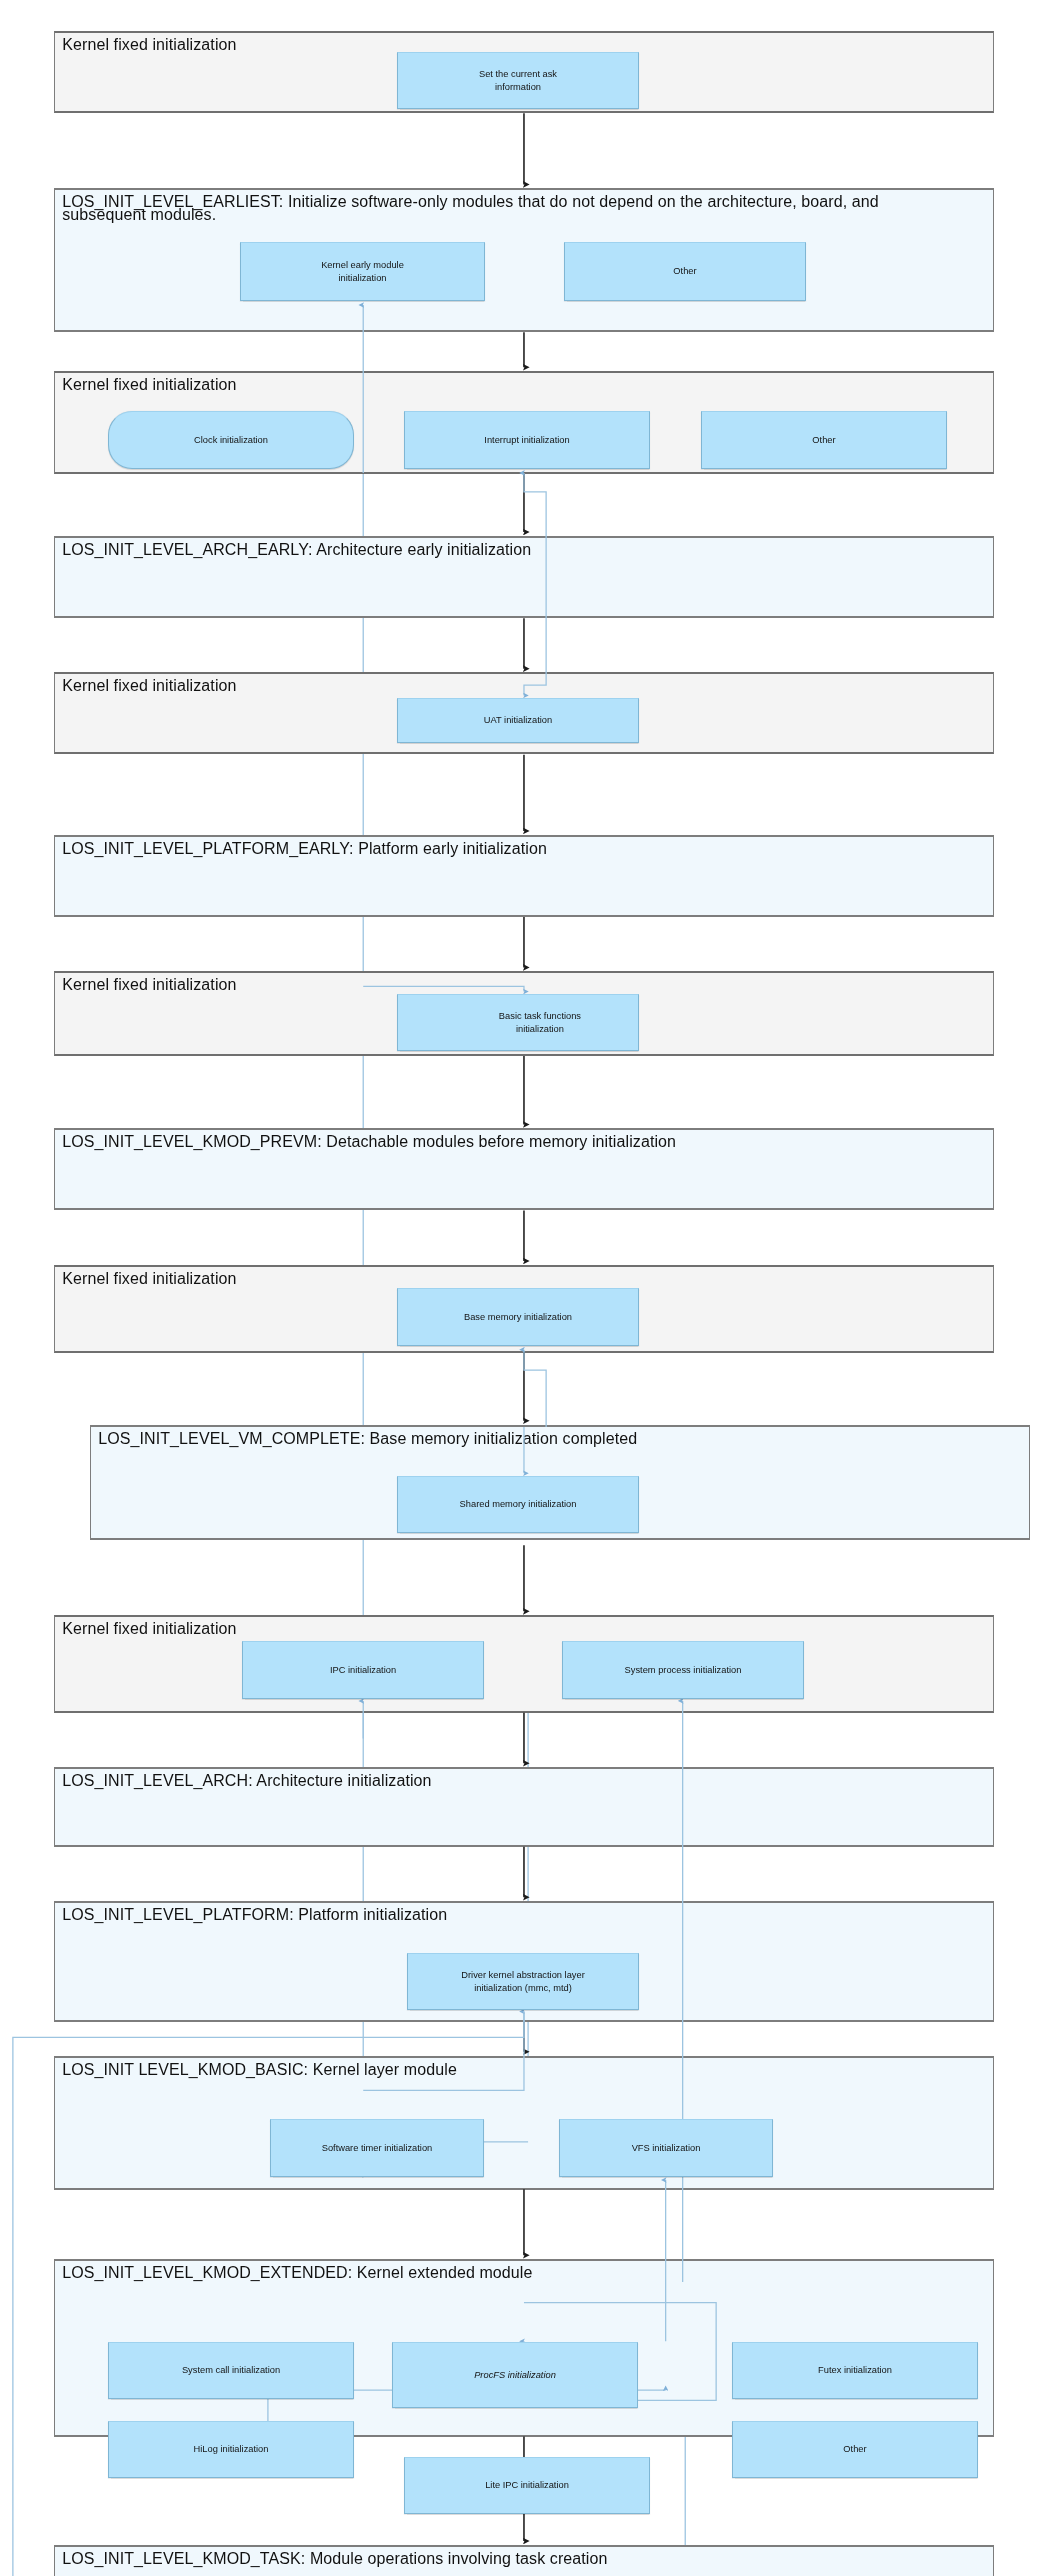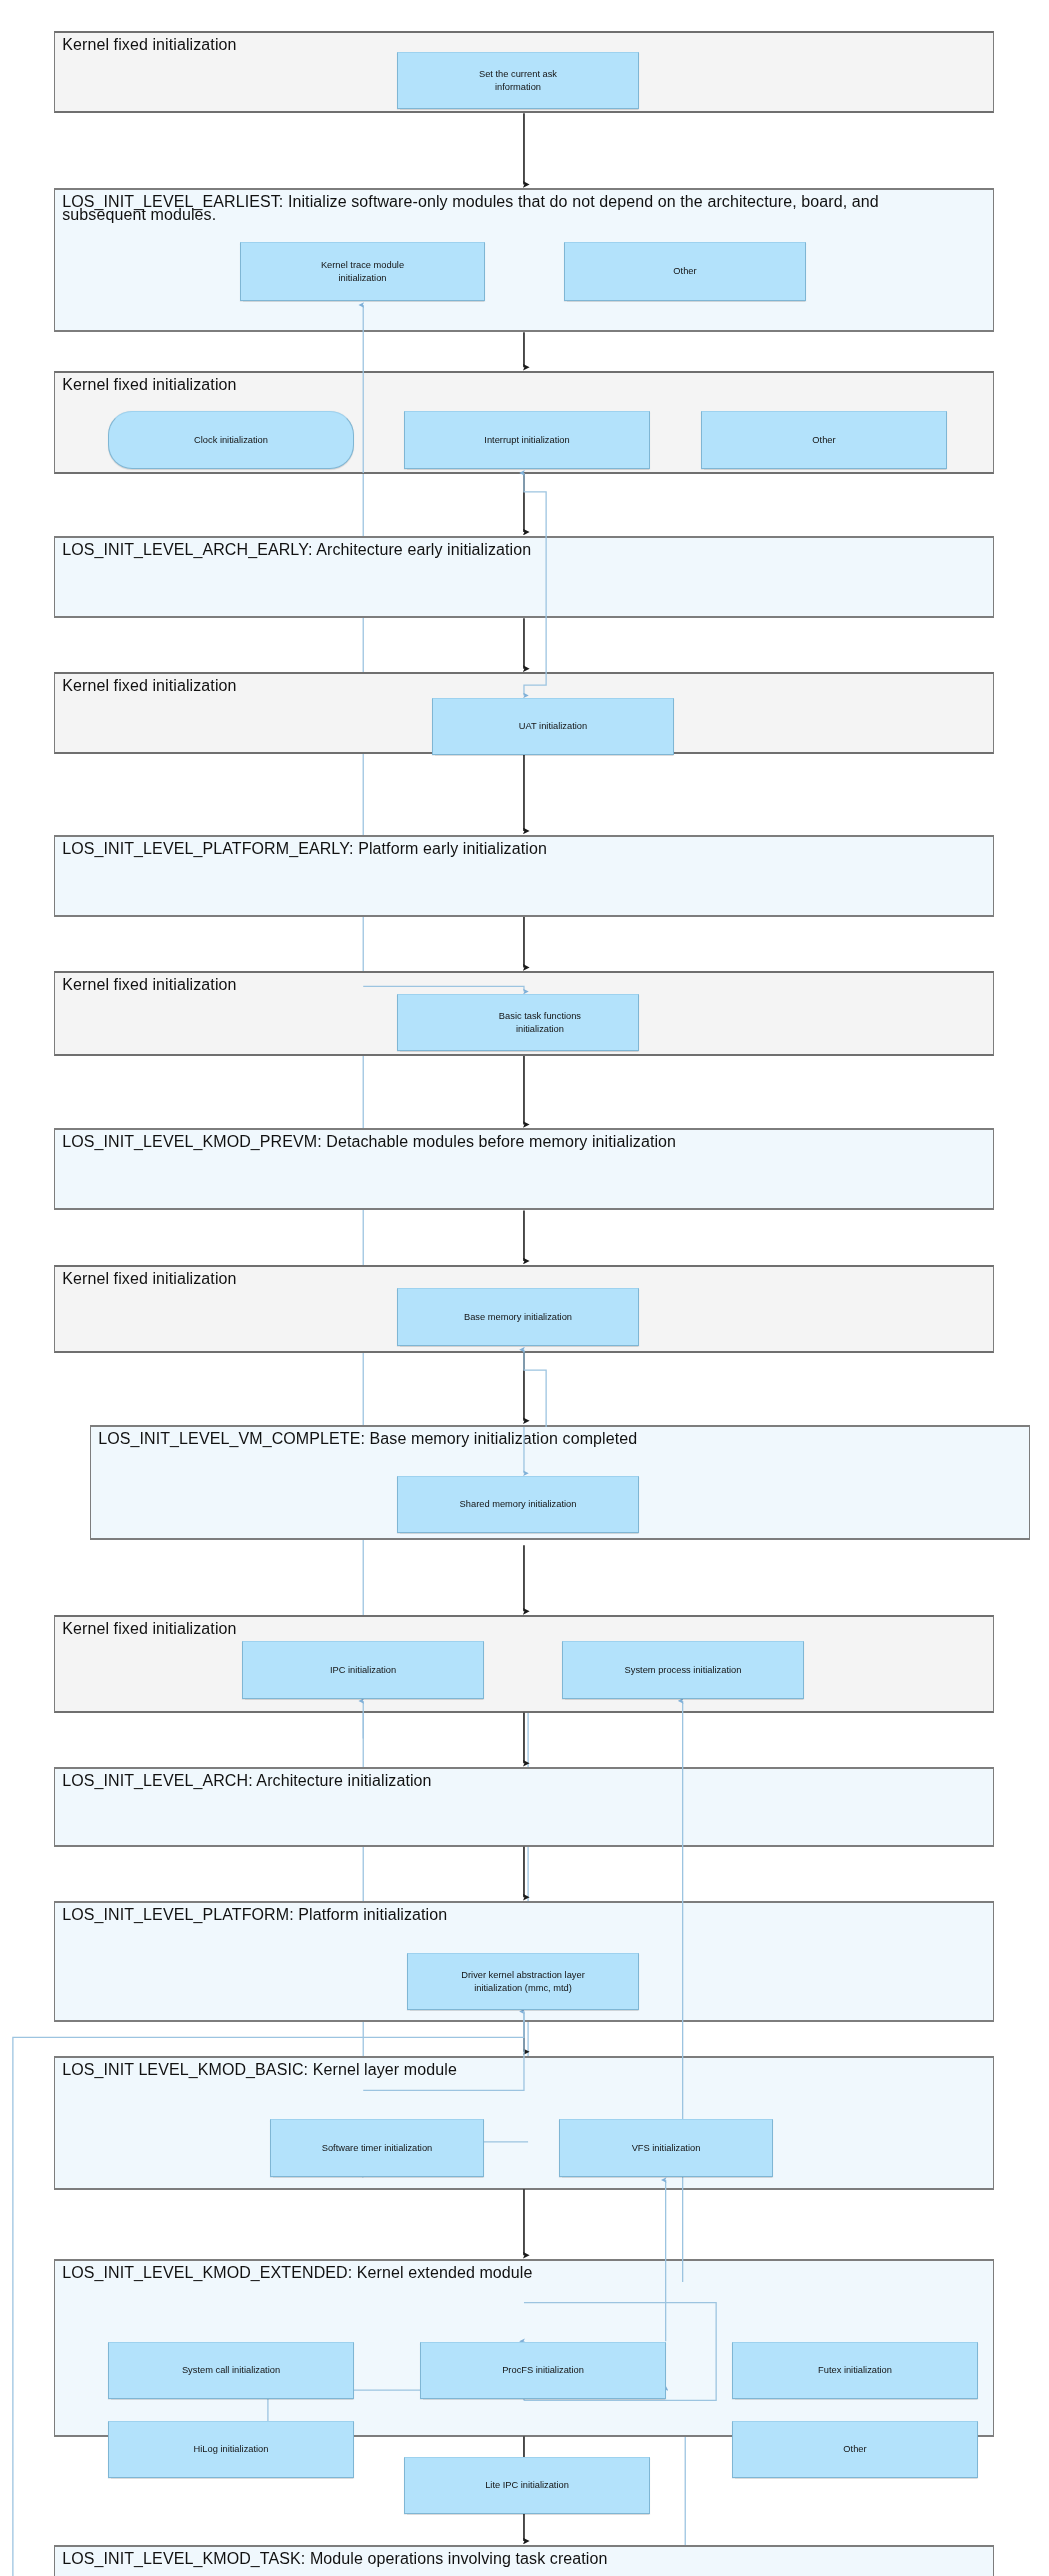--- a/index.html
+++ b/index.html
@@ -100,39 +100,39 @@
 
   <div class="group fixed" style="left:54px; top:31px; width:940px; height:82px;">
     <div class="group-title">Kernel fixed initialization</div>
   </div>
   <div class="node" style="left:397px; top:52px; width:242px; height:57px; white-space:pre-line;">Set the current ask
 information</div>
 
   <div class="group level" style="left:54px; top:188px; width:940px; height:144px;">
     <div class="group-title" style="width:876px;">LOS_INIT_LEVEL_EARLIEST: Initialize software-only modules that do not depend on the architecture, board, and subsequent modules.</div>
   </div>
-  <div class="node" style="left:240px; top:242px; width:245px; height:59px; white-space:pre-line;">Kernel trace module
+  <div class="node" style="left:240px; top:242px; width:245px; height:59px; white-space:pre-line;">Kernel early module
 initialization</div>
   <div class="node" style="left:564px; top:242px; width:242px; height:59px;">Other</div>
 
   <div class="group fixed" style="left:54px; top:371px; width:940px; height:103px;">
     <div class="group-title">Kernel fixed initialization</div>
   </div>
   <div class="node" style="left:108px; top:411px; width:246px; height:58px;border-radius:24px;">Clock initialization</div>
   <div class="node" style="left:404px; top:411px; width:246px; height:58px;">Interrupt initialization</div>
   <div class="node" style="left:701px; top:411px; width:246px; height:58px;">Other</div>
 
   <div class="group level" style="left:54px; top:536px; width:940px; height:82px;">
     <div class="group-title">LOS_INIT_LEVEL_ARCH_EARLY: Architecture early initialization</div>
   </div>
 
   <div class="group fixed" style="left:54px; top:672px; width:940px; height:82px;">
     <div class="group-title">Kernel fixed initialization</div>
   </div>
-  <div class="node" style="left:397px; top:698px; width:242px; height:57px;margin-left:35px;">UAT initialization</div>
+  <div class="node" style="left:397px; top:698px; width:242px; height:45px;">UAT initialization</div>
 
   <div class="group level" style="left:54px; top:835px; width:940px; height:82px;">
     <div class="group-title">LOS_INIT_LEVEL_PLATFORM_EARLY: Platform early initialization</div>
   </div>
 
   <div class="group fixed" style="left:54px; top:971px; width:940px; height:85px;">
     <div class="group-title">Kernel fixed initialization</div>
   </div>
   <div class="node" style="left:397px; top:994px; width:242px; height:57px; white-space:pre-line;padding-left:48px;">Basic task functions
 initialization</div>
@@ -170,21 +170,21 @@
   <div class="group level" style="left:54px; top:2056px; width:940px; height:134px;">
     <div class="group-title">LOS_INIT LEVEL_KMOD_BASIC: Kernel layer module</div>
   </div>
   <div class="node" style="left:270px; top:2119px; width:214px; height:58px;">Software timer initialization</div>
   <div class="node" style="left:559px; top:2119px; width:214px; height:58px;">VFS initialization</div>
 
   <div class="group level" style="left:54px; top:2259px; width:940px; height:178px;">
     <div class="group-title">LOS_INIT_LEVEL_KMOD_EXTENDED: Kernel extended module</div>
   </div>
   <div class="node" style="left:108px; top:2342px; width:246px; height:57px;">System call initialization</div>
-  <div class="node" style="left:420px; top:2342px; width:246px; height:57px;">ProcFS initialization</div>
+  <div class="node" style="left:392px; top:2342px; width:246px; height:66px;font-style:italic;">ProcFS initialization</div>
   <div class="node" style="left:732px; top:2342px; width:246px; height:57px;">Futex initialization</div>
   <div class="node" style="left:108px; top:2421px; width:246px; height:57px;">HiLog initialization</div>
   <div class="node" style="left:404px; top:2421px; width:246px; height:57px;margin-top:36px;">Lite IPC initialization</div>
   <div class="node" style="left:732px; top:2421px; width:246px; height:57px;">Other</div>
 
   <div class="group level" style="left:54px; top:2545px; width:940px; height:124px;">
     <div class="group-title">LOS_INIT_LEVEL_KMOD_TASK: Module operations involving task creation</div>
   </div>
 
   <svg id="wires2" viewBox="0 0 2038 5587" preserveAspectRatio="none" aria-hidden="true">

